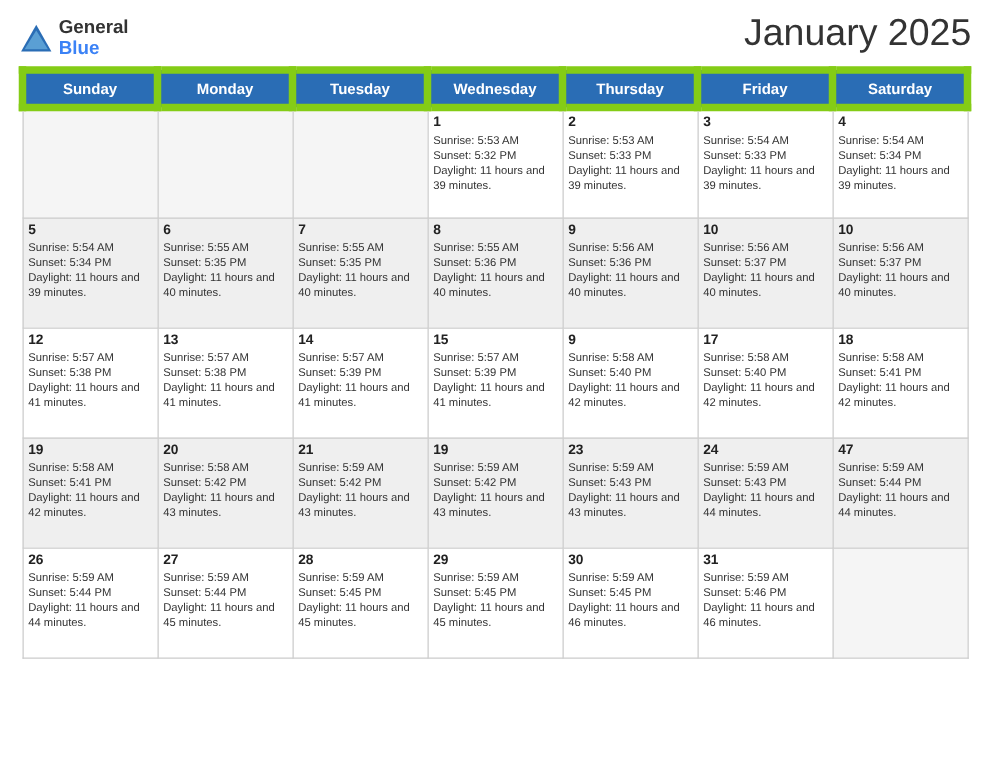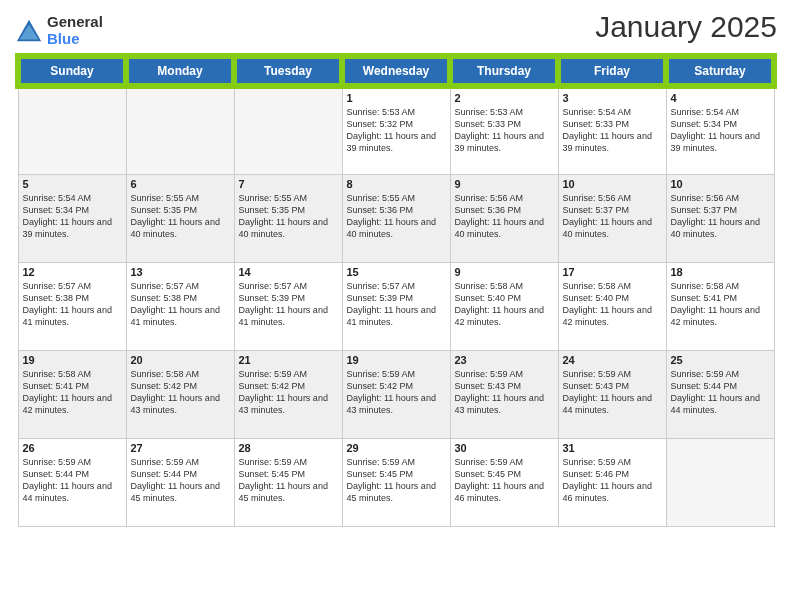--- a/index.html
+++ b/index.html
@@ -284,21 +284,21 @@
 Sunset: 5:43 PM
 Daylight: 11 hours and 43 minutes.</div>
           </td>
           <td class="calendar-cell shaded">
             <div class="day-number">24</div>
             <div class="cell-text" style="white-space: pre-line;">Sunrise: 5:59 AM
 Sunset: 5:43 PM
 Daylight: 11 hours and 44 minutes.</div>
           </td>
           <td class="calendar-cell shaded">
-            <div class="day-number">25</div>
+            <div class="day-number">47</div>
             <div class="cell-text" style="white-space: pre-line;">Sunrise: 5:59 AM
 Sunset: 5:44 PM
 Daylight: 11 hours and 44 minutes.</div>
           </td>
         </tr>
         <tr>
           <td class="calendar-cell">
             <div class="day-number">26</div>
             <div class="cell-text" style="white-space: pre-line;">Sunrise: 5:59 AM
 Sunset: 5:44 PM

